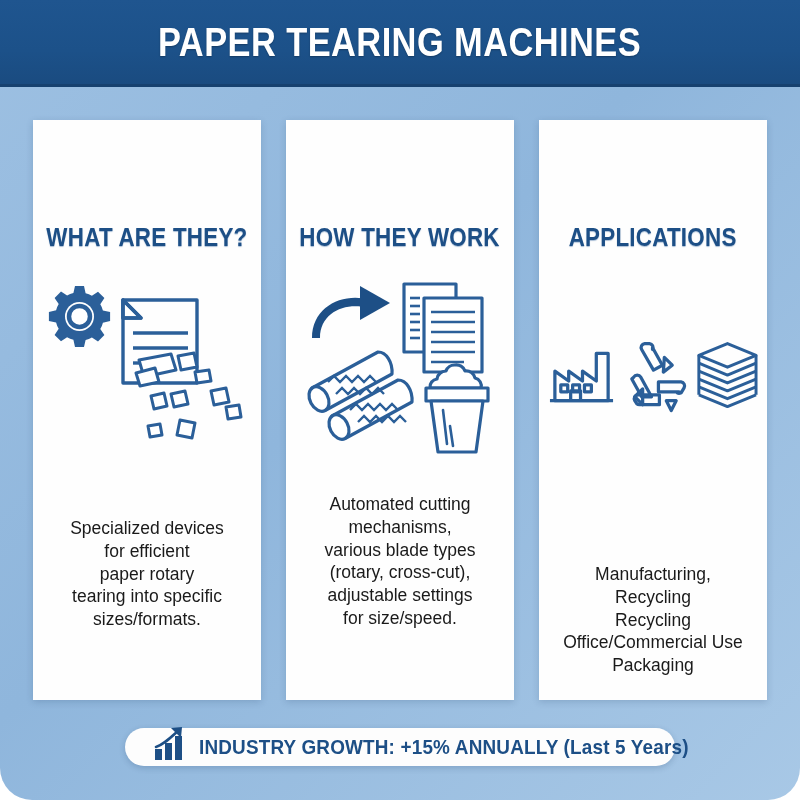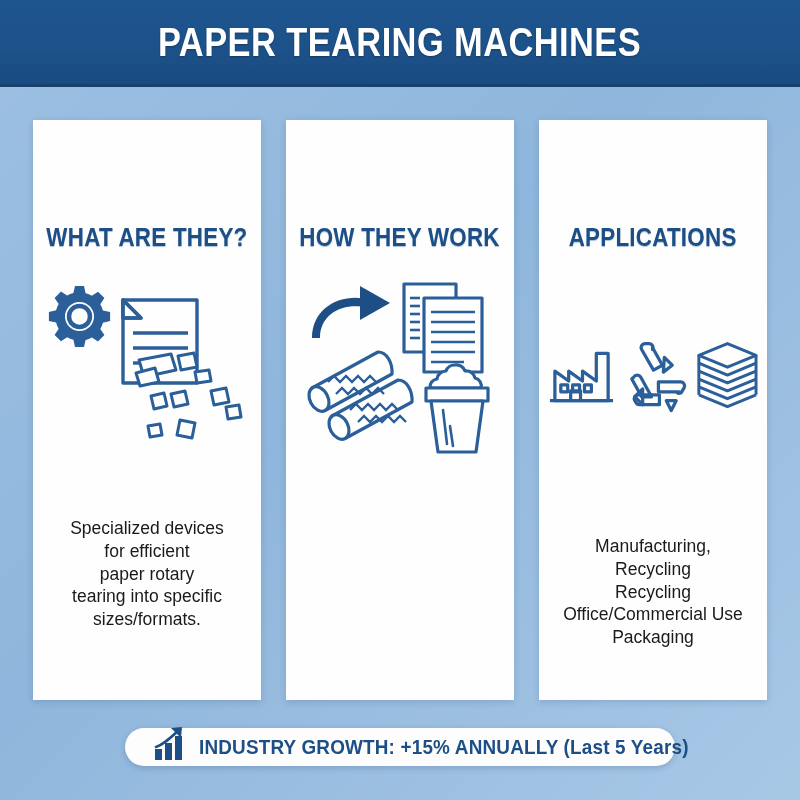--- a/index.html
+++ b/index.html
@@ -13,20 +13,21 @@
     background: #ffffff;
     overflow: hidden;
   }
 
   .infographic {
     position: relative;
     width: 800px;
     height: 800px;
     background: linear-gradient(135deg, #9dc0e2 0%, #8fb6dc 45%, #a8c8e6 100%);
     box-sizing: border-box;
+    border-radius: 32px;
   }
 
   
   .header-band {
     position: absolute;
     left: 0;
     top: 0;
     width: 800px;
     height: 87px;
     background: linear-gradient(180deg, #1f558f 0%, #1c5189 60%, #1a4b80 100%);
@@ -98,21 +99,21 @@
 
   .card-body {
     color: #1a1a1a;
     font-size: 17.5px;
     line-height: 1.30;
     text-align: center;
     white-space: pre-line;
   }
   .card-1 .card-body { margin-top: 52px; }
   .card-2 .card-body { margin-top: 32px; }
-  .card-3 .card-body { margin-top: 60px; }
+  .card-3 .card-body { margin-top: 88px; }
 
   
   .footer-pill {
     position: absolute;
     left: 125px;
     top: 728px;
     width: 550px;
     height: 38px;
     background: #fdfdfd;
     border-radius: 21px;
@@ -243,20 +244,26 @@
             <path d="M132 112 a8 8 0 0 1 7 -9 a9 9 0 0 1 9 -8 a9 9 0 0 1 9 -6 a9 9 0 0 1 10 6 a9 9 0 0 1 10 7 a8 8 0 0 1 6 10 Z"></path>
             <rect x="128" y="112" width="62" height="13"></rect>
             <path d="M133 125 L185 125 L178 176 L140 176 Z"></path>
           </g>
           <g stroke="#2b5f99" stroke-width="2.6" stroke-linecap="round">
             <line x1="145" y1="134" x2="149" y2="168"></line>
             <line x1="152" y1="150" x2="155" y2="170"></line>
           </g>
         </svg>
       </div>
+      <div class="card-body">Automated cutting
+mechanisms,
+various blade types
+(rotary, cross-cut),
+adjustable settings
+for size/speed.</div>
     </div>
 
     <div class="card card-3">
       <div class="card-heading">APPLICATIONS</div>
       <div class="icon-area">
         <svg width="215" height="90" viewBox="0 0 215 90">
 
           <g fill="none" stroke="#2b5f99" stroke-width="3.3" stroke-linejoin="round">
             <path d="M8 66 L8 36 L22 46 L22 36 L36 46 L36 36 L50 46 L50 18 L62 18 L62 66 Z"></path>
             <line x1="3" y1="66" x2="67" y2="66"></line>

